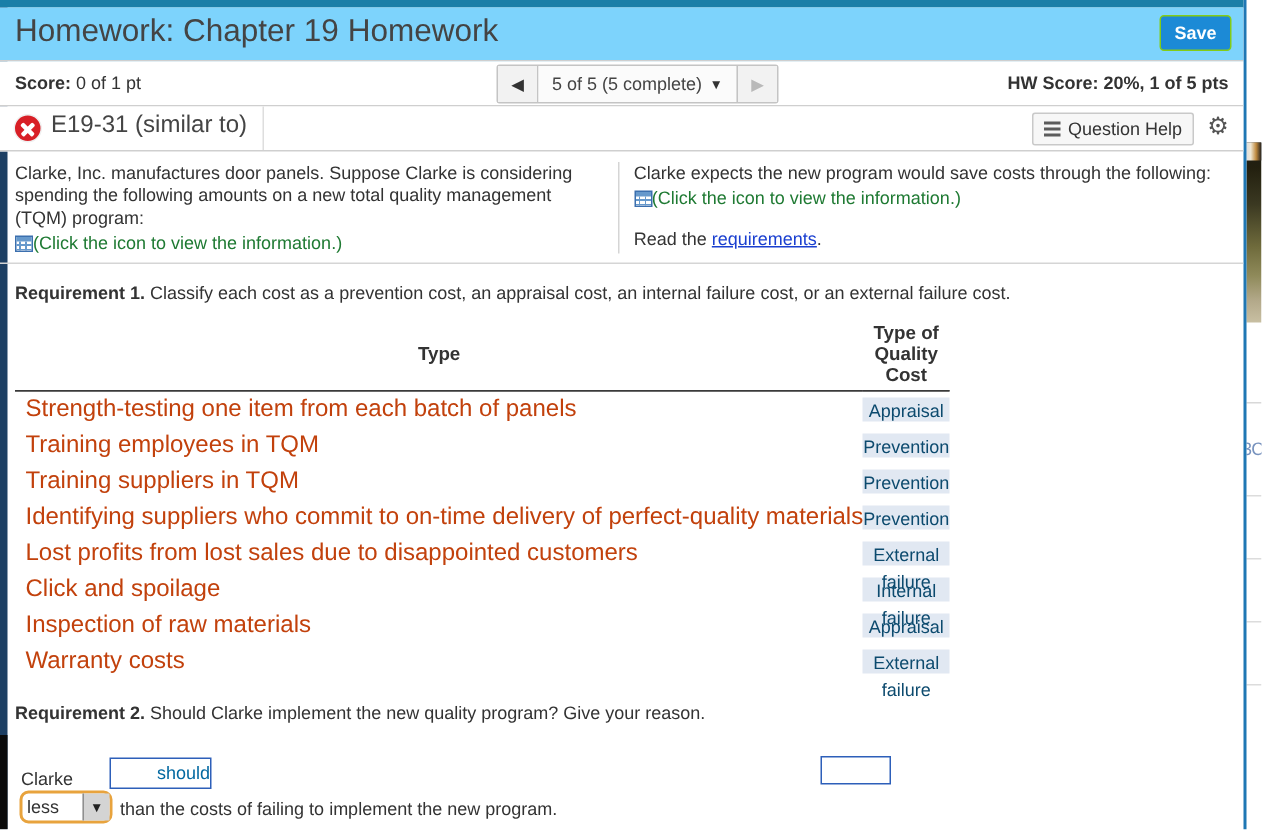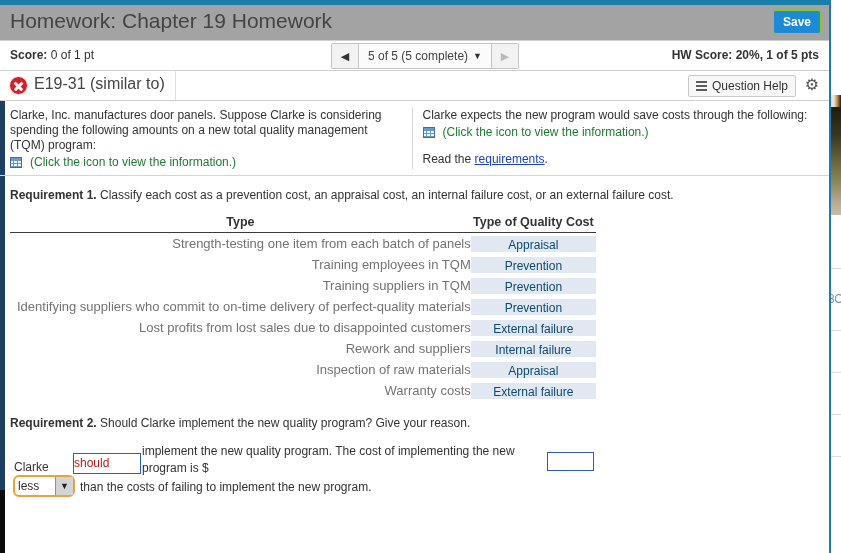--- a/index.html
+++ b/index.html
@@ -97,21 +97,21 @@
     top: 490px; left: 0;
     width: 5px; height: 63px;
     background: #0b0b0b;
   }
 
   
   #header-bar {
     position: relative;
     height: 35px;
     border-bottom: 1px solid #cfcfcf;
-    background: #a3a3a3;
+    background: #7dd3fc;
   }
   #page-title {
     position: absolute;
     left: 10px; top: 4px;
     font-size: 21px;
     font-weight: 400;
     color: #444444;
     white-space: nowrap;
   }
   #save-button {
@@ -269,21 +269,21 @@
     padding-right: 9px;
     border-right: 1px solid #d5d5d5;
     box-sizing: border-box;
   }
   #problem-right {
     padding-left: 10px;
     width: 408px;
     box-sizing: border-box;
   }
   .ptext { font-size: 12px; color: #333333; line-height: 15px; }
-  .icon-line { margin-top: 2px; display: flex; align-items: flex-start; gap: 8px; }
+  .icon-line { margin-top: 2px; display: flex; align-items: flex-start; gap: 0; }
   .grid-icon {
     display: inline-block;
     width: 12px; height: 11px;
     margin-top: 2px;
     background: #ffffff;
     border: 1px solid #3b6fae;
     box-sizing: border-box;
     position: relative;
     flex: none;
   }
@@ -333,26 +333,25 @@
   #cost-table th.type-h {
     font-size: 12.5px;
     font-weight: bold;
     color: #333;
     text-align: center;
     padding-bottom: 3px;
     width: 130px;
     border-bottom: 1.5px solid #3a3a3a;
   }
   #cost-table td.cost-c {
-    font-size: 13px;
-    color: #737373;
+    font-size: 16px;
+    color: #c2410c;
     padding: 3px 0 3px 7px;
     vertical-align: middle;
     white-space: nowrap;
-    text-align: right;
   }
   #cost-table td.type-c {
     padding: 1px 0;
     text-align: center;
     vertical-align: middle;
   }
   .ansbox {
     display: block;
     background: #e1e8f2;
     color: #0c4a6e;
@@ -378,22 +377,22 @@
   #r2-clarke {
     position: absolute; left: 14px; top: 18px;
     font-size: 12px; color: #333;
   }
   #r2-should {
     position: absolute; left: 73px; top: 11px;
     width: 66px; height: 19px;
     border: 1px solid #2d5fb9;
     background: #ffffff;
     font-size: 12px;
-    color: #b91c1c;
-    text-align: left;
+    color: #0369a1;
+    text-align: right;
     line-height: 19px;
     cursor: pointer;
   }
   #r2-sentence {
     position: absolute; left: 142px; top: 1px;
     width: 390px;
     font-size: 12px; color: #333; line-height: 17px;
   }
   #r2-amount {
     position: absolute; left: 547px; top: 10px;
@@ -549,21 +548,21 @@
             <span class="ansbox">Prevention</span>
           </td>
       </tr>
       <tr>
         <td class="cost-c">Lost profits from lost sales due to disappointed customers</td>
         <td class="type-c">
             <span class="ansbox">External failure</span>
           </td>
       </tr>
       <tr>
-        <td class="cost-c">Rework and suppliers</td>
+        <td class="cost-c">Click and spoilage</td>
         <td class="type-c">
             <span class="ansbox">Internal failure</span>
           </td>
       </tr>
       <tr>
         <td class="cost-c">Inspection of raw materials</td>
         <td class="type-c">
             <span class="ansbox">Appraisal</span>
           </td>
       </tr>
@@ -576,21 +575,20 @@
     </tbody>
   </table>
 
   <div id="req2-head">
     <b>Requirement 2.</b><span> Should Clarke implement the new quality program? Give your reason.</span>
   </div>
 
   <div id="req2-body">
     <div id="r2-clarke">Clarke</div>
     <div id="r2-should">should</div>
-    <div id="r2-sentence">implement the new quality program. The cost of implementing the new program is $</div>
     <div id="r2-amount"></div>
     <div id="r2-select-wrap">
       <div id="r2-select-value">less</div>
       <div id="r2-select-arrow">▼</div>
     </div>
     <div id="r2-tail">than the costs of failing to implement the new program.</div>
   </div>
 
 </div>
 

